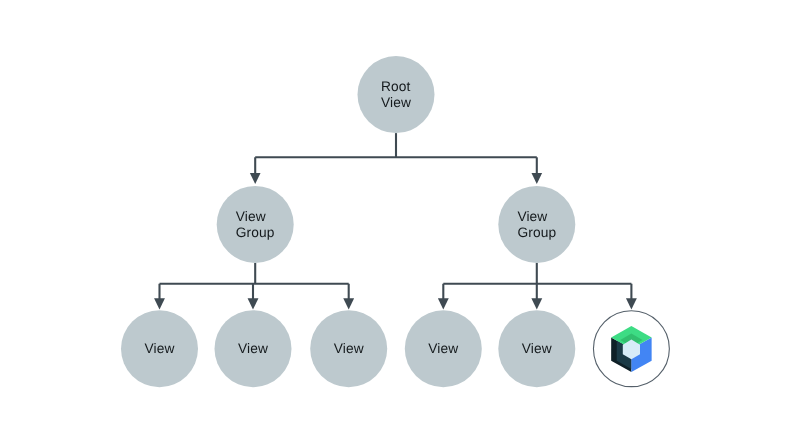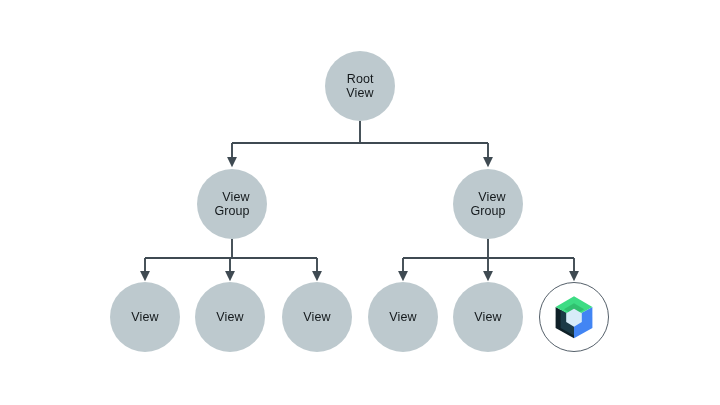--- a/index.html
+++ b/index.html
@@ -28,21 +28,21 @@
   }
   .node {
     position: absolute;
     width: 70px;
     height: 70px;
     border-radius: 50%;
     background: #bdc9ce;
     display: flex;
     align-items: center;
     justify-content: center;
-    text-align: right;
+    text-align: left;
     box-sizing: border-box;
   }
   .node-label {
     font-size: 12.5px;
     line-height: 14px;
     color: #14191c;
     letter-spacing: 0.1px;
     white-space: pre-line;
     user-select: none;
   }

